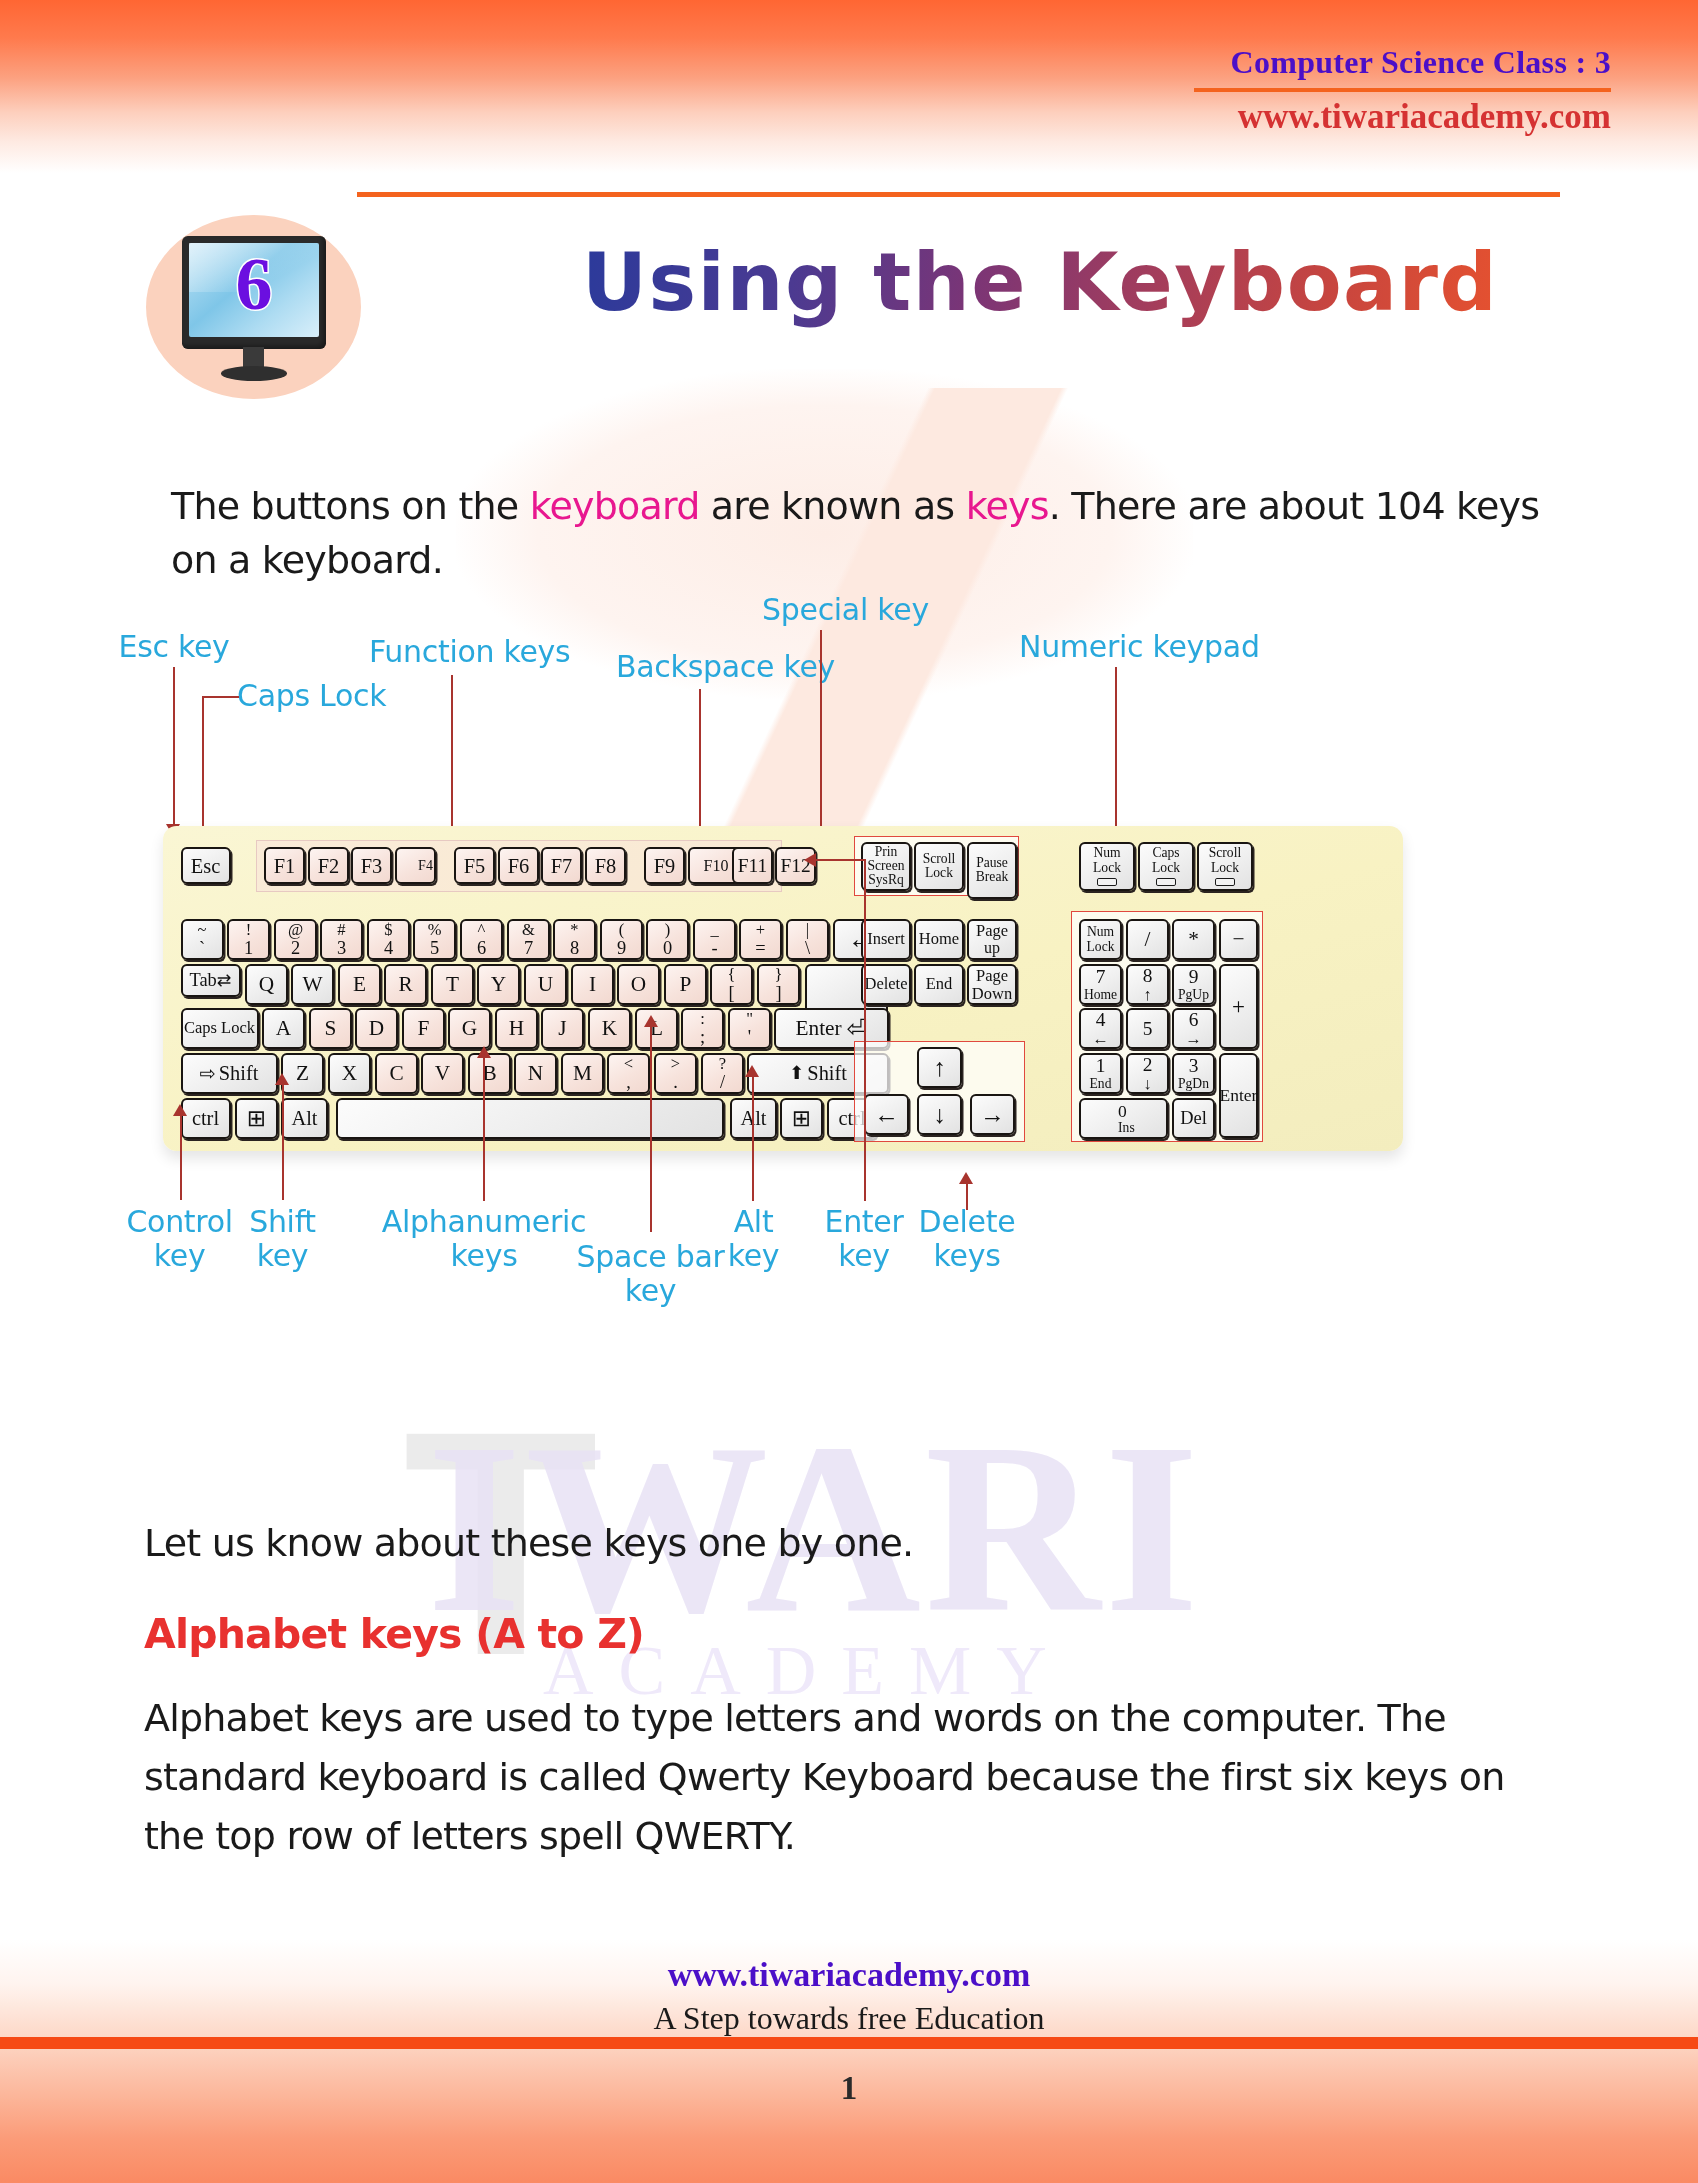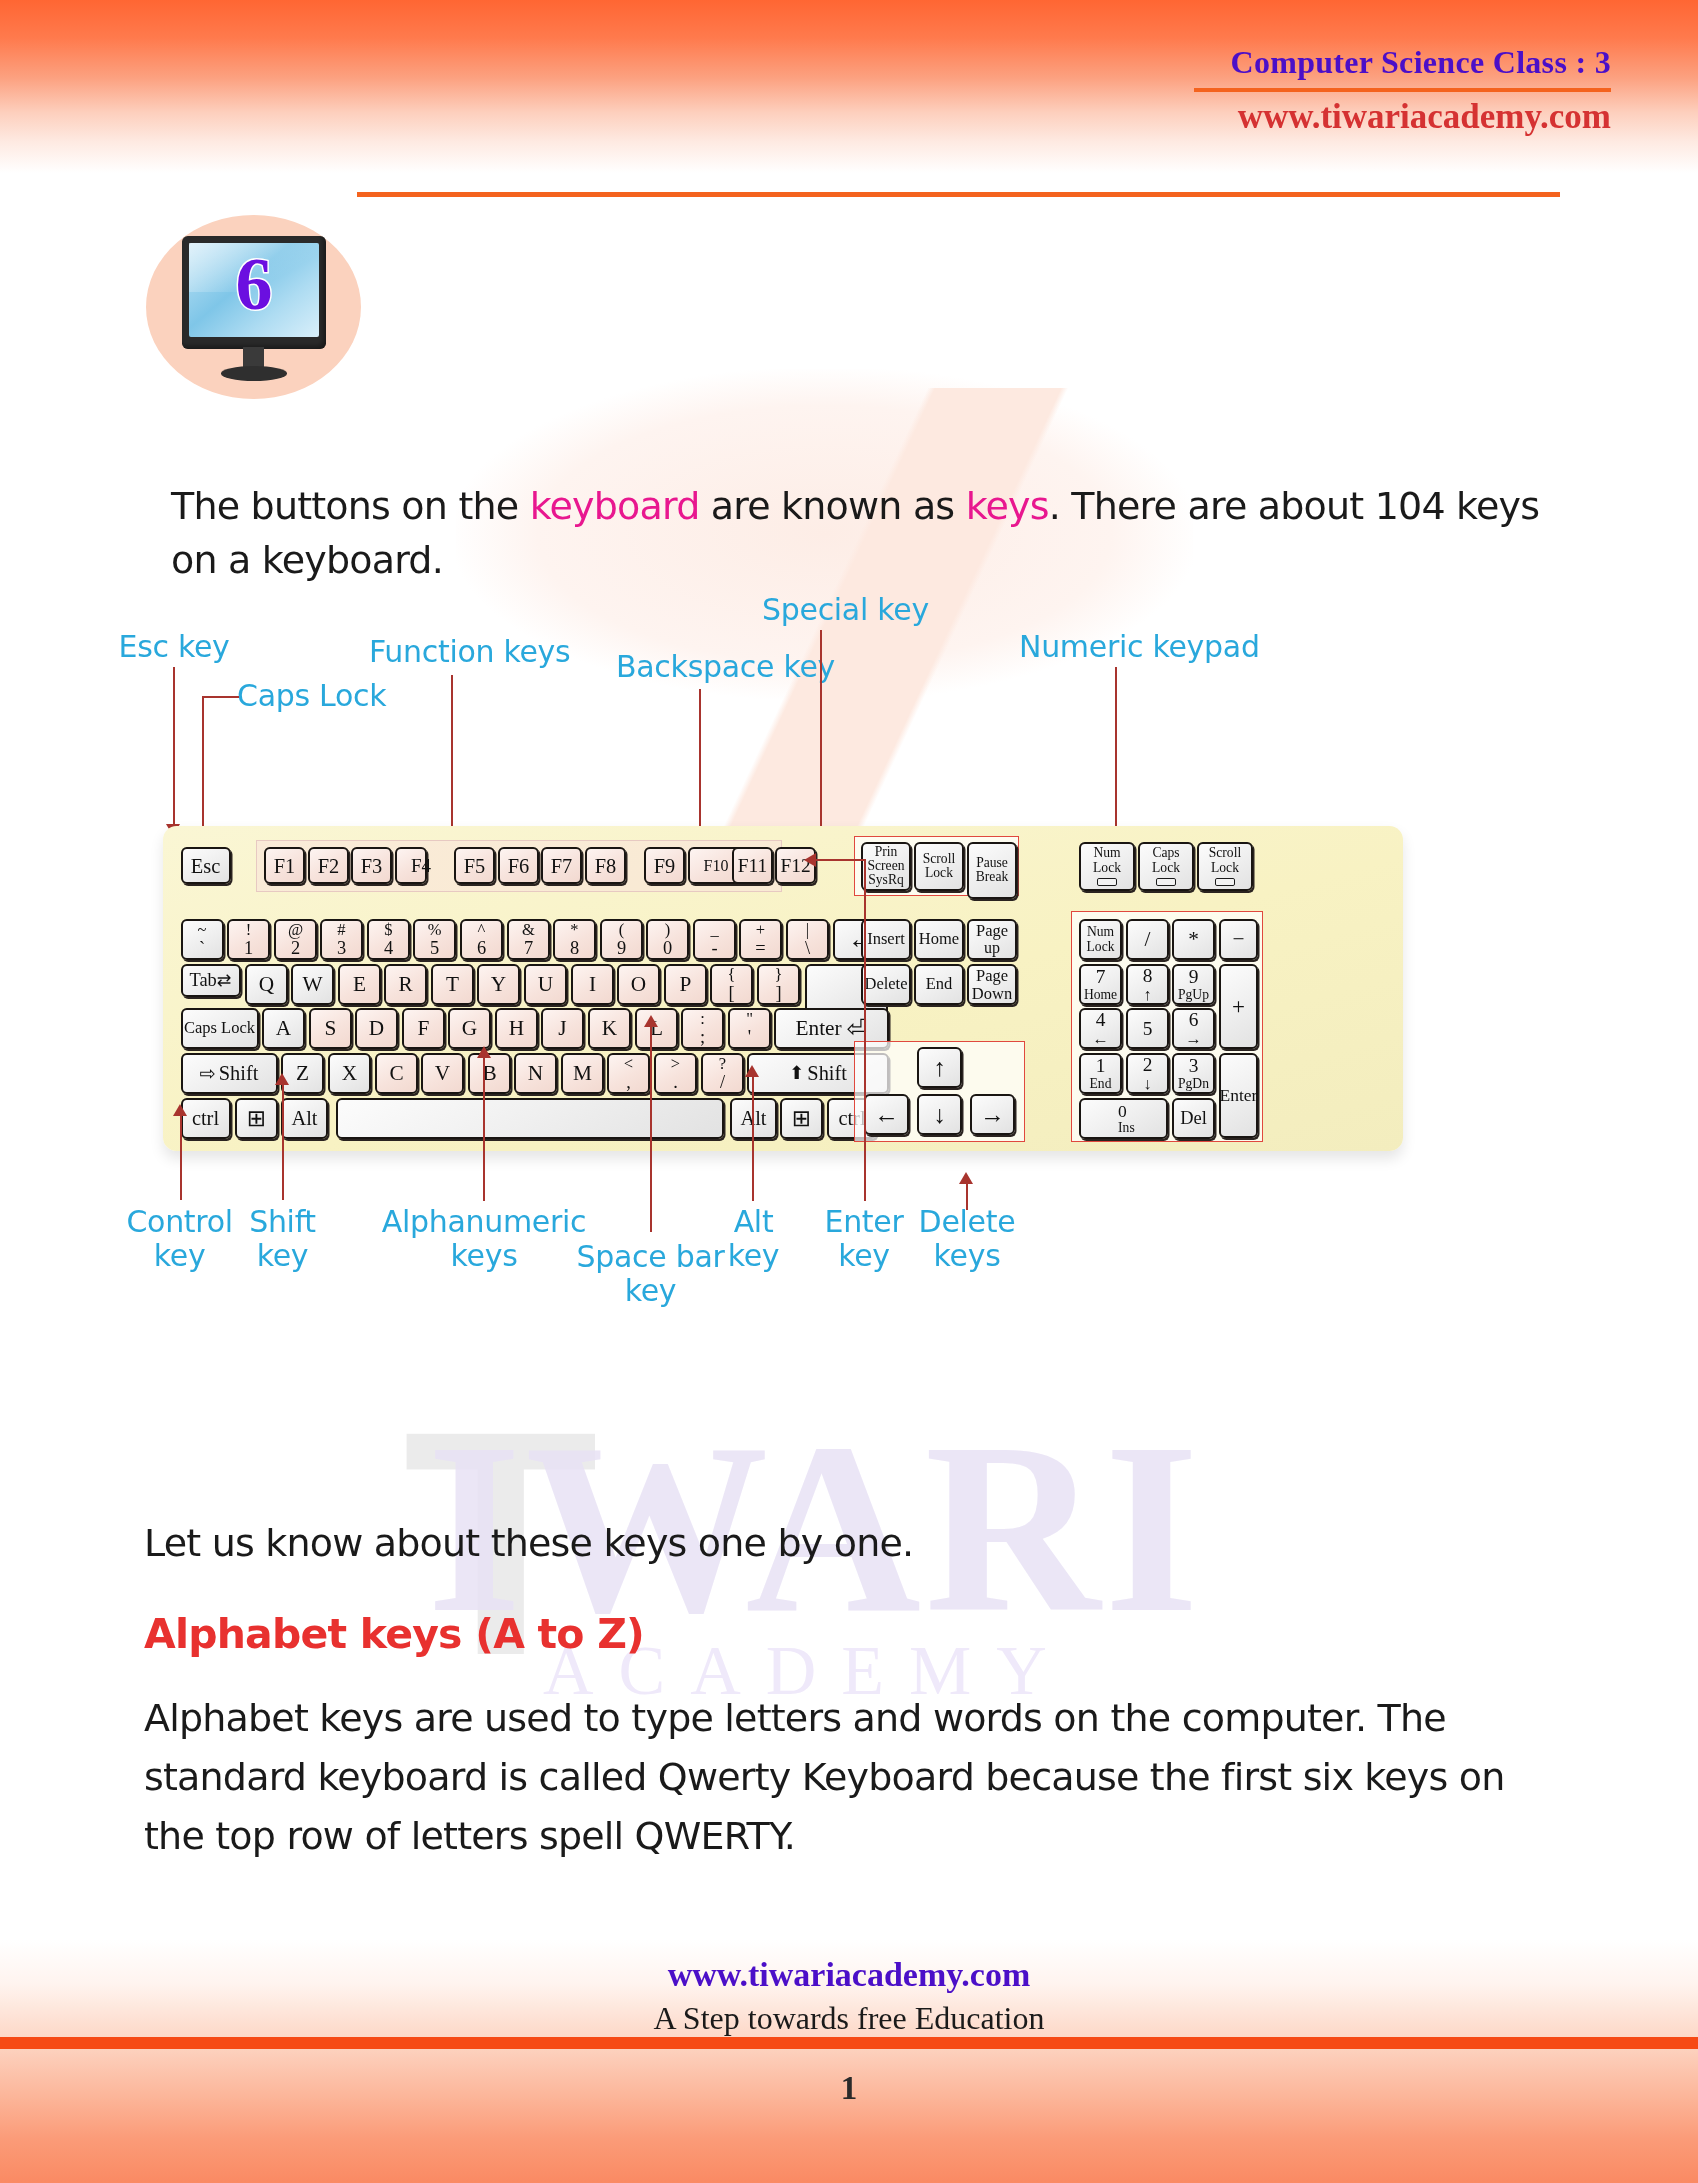--- a/index.html
+++ b/index.html
@@ -237,20 +237,21 @@
   <div class="chapter-badge"></div>
   <div class="monitor">
     <div class="mon-frame">
       <div class="mon-screen"></div>
       <div class="mon-gloss"></div>
       <div class="mon-num">6</div>
     </div>
     <div class="mon-neck"></div>
     <div class="mon-base"></div>
   </div>
+  <div class="page-title">Using the Keyboard</div>
 </div>
 <div class="title-rule"></div>
 
 <div class="content">
   <p class="para">
     <span>The buttons on the </span><span class="pink">keyboard</span><span> are known as </span><span class="pink">keys</span><span>. There are about 104 keys on a keyboard.</span>
   </p>
 </div>
 
 <div class="figure">
@@ -283,21 +284,21 @@
   <div class="arrowhead ah-down" style="left:972px; top:241px;"></div>
 
   <div class="kb-body">
 
     <div class="k" style="left:17.5px; top:21.3px; width:50px; height:37px; font-size:20.4px;">Esc</div>
 
     <div class="grp-fn" style="left:93px; top:13.6px; width:526px; height:52px;"></div>
     <div class="k pinkish" style="left:101px; top:21.3px; width:41px; height:37px; font-size:20.4px;">F1</div>
     <div class="k pinkish" style="left:145px; top:21.3px; width:41px; height:37px; font-size:20.4px;">F2</div>
     <div class="k pinkish" style="left:188px; top:21.3px; width:41px; height:37px; font-size:20.4px;">F3</div>
-    <div class="k pinkish" style="left:232px; top:21.3px; width:32px; height:37px; font-size:19px;padding-left:20px;">F4</div>
+    <div class="k pinkish" style="left:232px; top:21.3px; width:41px; height:37px; font-size:14px;padding-left:20px;">F4</div>
     <div class="k pinkish" style="left:291px; top:21.3px; width:41px; height:37px; font-size:20.4px;">F5</div>
     <div class="k pinkish" style="left:335px; top:21.3px; width:41px; height:37px; font-size:20.4px;">F6</div>
     <div class="k pinkish" style="left:378px; top:21.3px; width:41px; height:37px; font-size:20.4px;">F7</div>
     <div class="k pinkish" style="left:422px; top:21.3px; width:41px; height:37px; font-size:20.4px;">F8</div>
     <div class="k pinkish" style="left:481px; top:21.3px; width:41px; height:37px; font-size:20.4px;">F9</div>
     <div class="k pinkish" style="left:525px; top:21.3px; width:56px; height:37px; font-size:16px;">F10</div>
     <div class="k pinkish" style="left:569px; top:21.3px; width:41px; height:37px; font-size:19.4px;">F11</div>
     <div class="k pinkish" style="left:612px; top:21.3px; width:41px; height:37px; font-size:19.4px;">F12</div>
 
     <div class="cluster-box" style="left:691px; top:9.7px; width:165px; height:60px;"></div>

